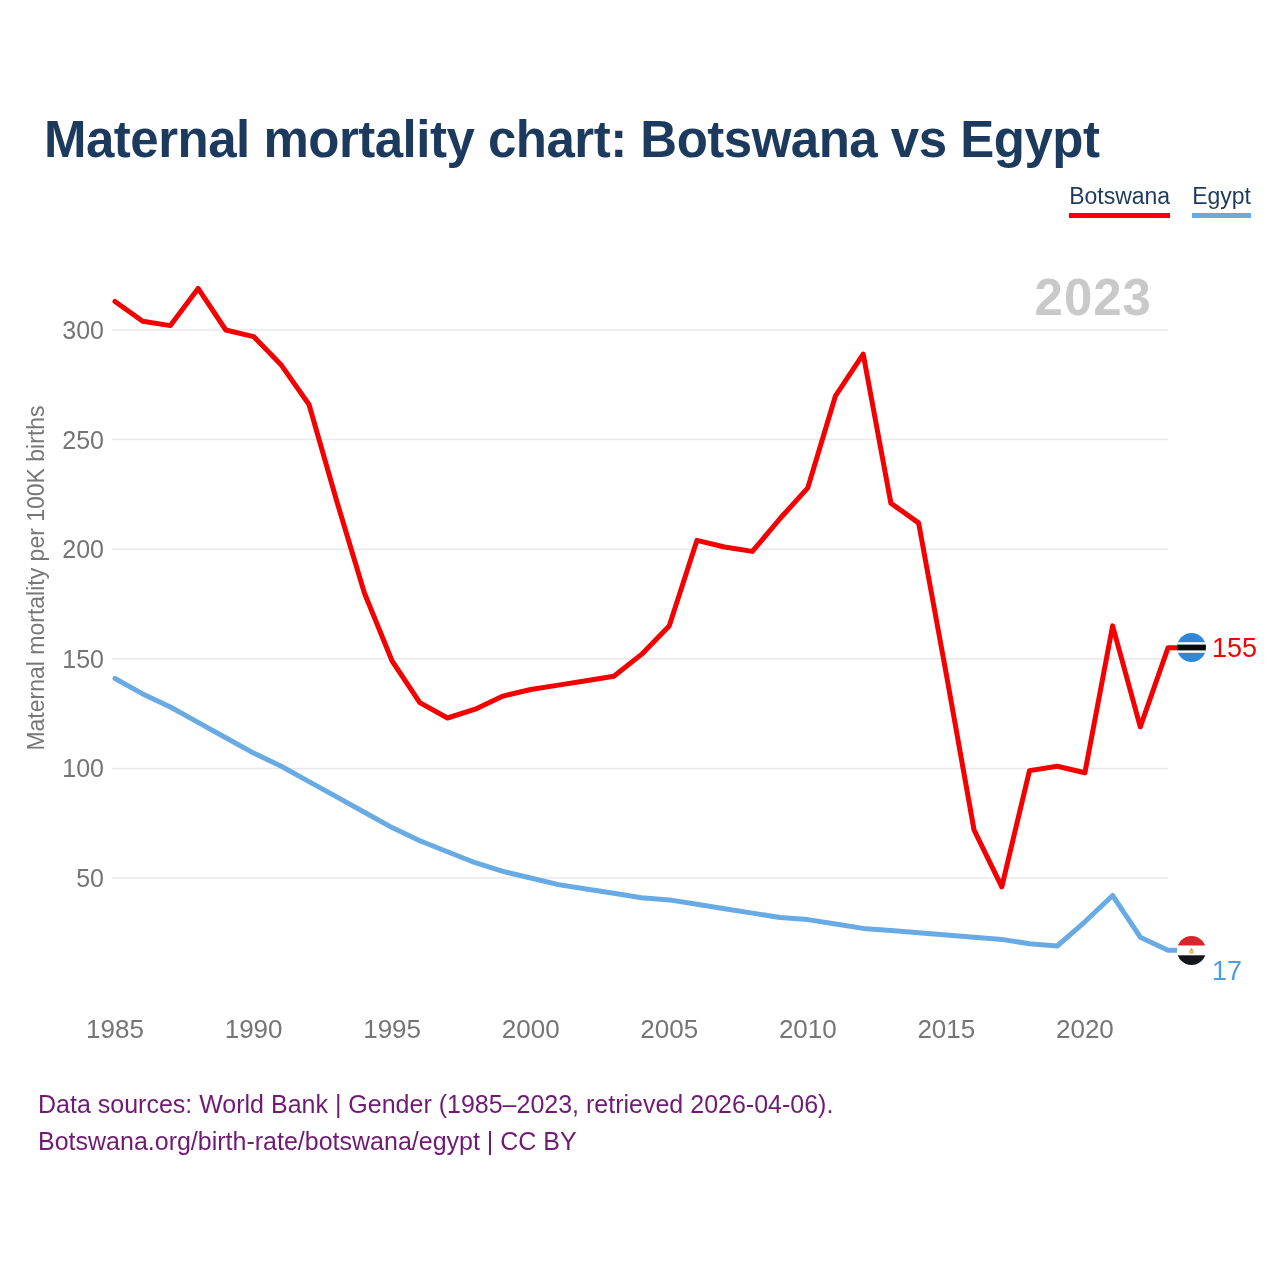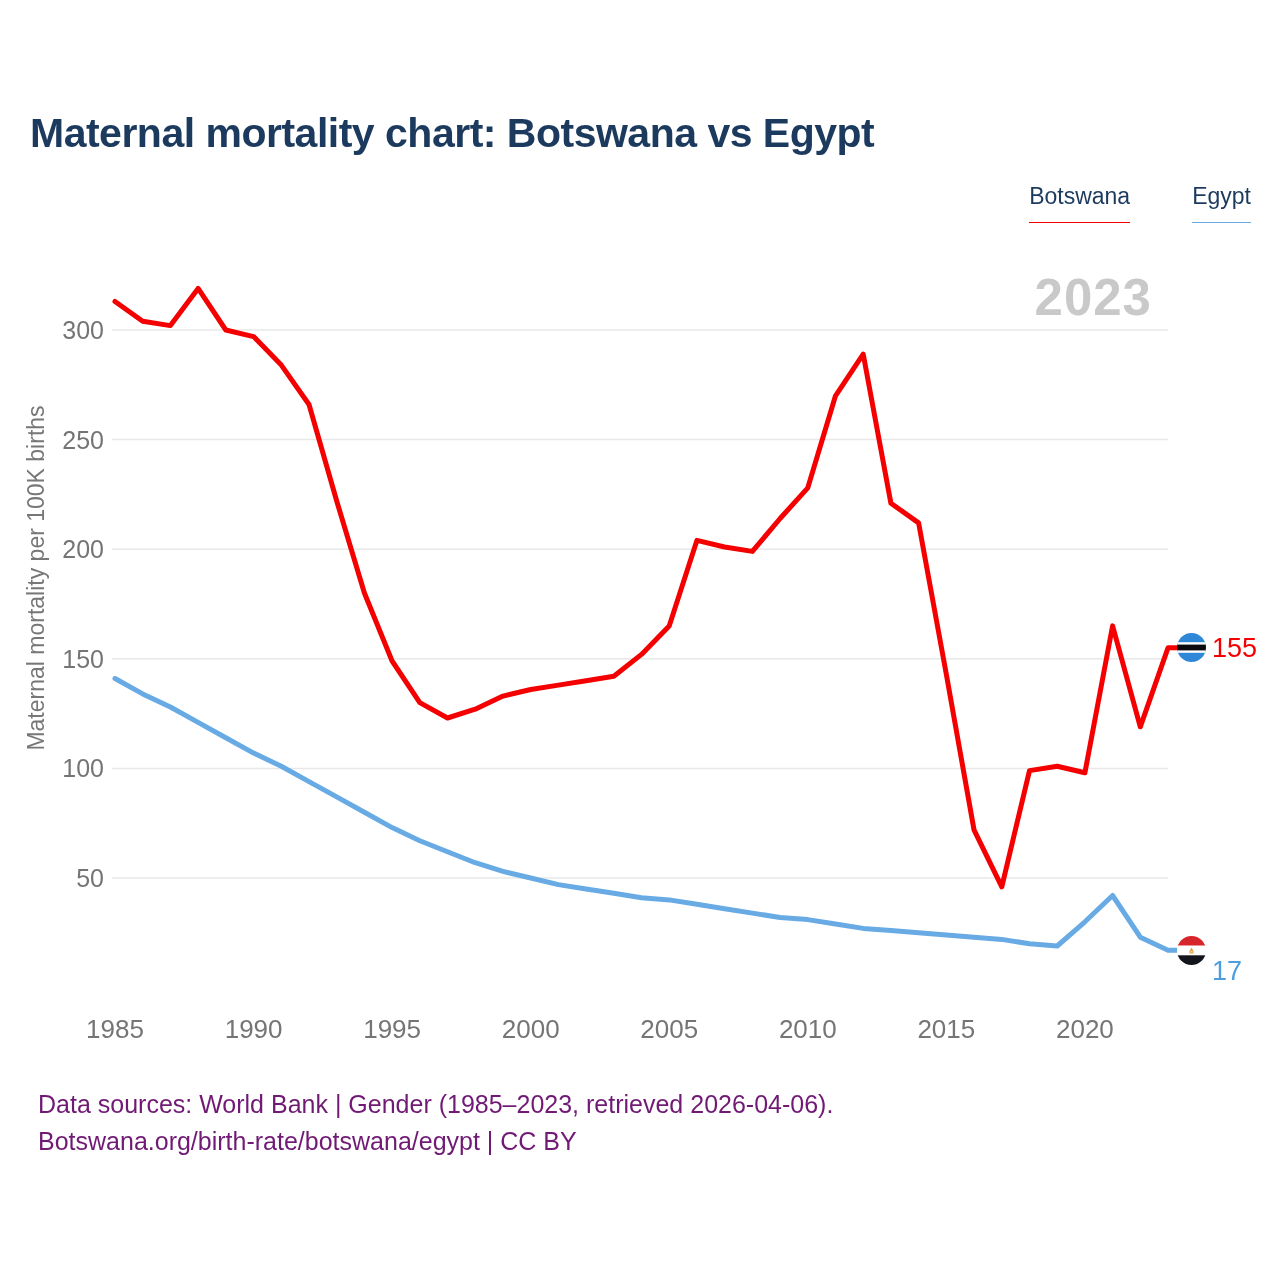--- a/index.html
+++ b/index.html
@@ -1,30 +1,30 @@
 <!DOCTYPE html>
 <html><head>
 <meta charset="utf-8">
 <style>
   html,body { margin:0; padding:0; }
   body {
     width:1280px; height:1280px; position:relative; overflow:hidden;
     background:#ffffff; font-family:"Liberation Sans", sans-serif;
   }
   .title {
-    position:absolute; left:30px; top:110px;
-    font-size:41px; font-weight:700; color:#1c3a5e; letter-spacing:-0.5px;
+    position:absolute; left:44px; top:110px;
+    font-size:51px; font-weight:700; color:#1c3a5e; letter-spacing:-0.5px;
     white-space:nowrap;
   }
   .legend {
     position:absolute; top:183px; right:29px; display:flex; gap:22px;
   }
   .legend-item {
-    font-size:23px; color:#1c3a5e; padding-bottom:12px;
-    border-bottom:1px solid #7f1d1d; cursor:pointer; white-space:nowrap;
+    font-size:23px; color:#1c3a5e; padding-bottom:3px;
+    border-bottom:5px solid #7f1d1d; cursor:pointer; white-space:nowrap;
   }
   .watermark {
     position:absolute; top:272px; right:128px;
     font-size:51px; font-weight:700; color:#c9c9c9; letter-spacing:1px;
     line-height:1; z-index:0;
   }
   svg.chart { position:absolute; left:0; top:0; z-index:1; }
   .flag { position:absolute; z-index:2; }
   .flag-botswana { left:1177px; top:633px; }
   .flag-egypt    { left:1177px; top:936px; }
@@ -38,21 +38,21 @@
     font-size:25px; color:#701a75; line-height:37px;
   }
 </style>
 </head>
 <body>
 
 <div class="title">Maternal mortality chart: Botswana vs Egypt</div>
 
 <div class="legend">
   <div class="legend-item" style="border-bottom-color: rgb(244, 0, 0);">Botswana</div>
-  <div class="legend-item" style="border-bottom-color: rgb(104, 171, 228); margin-left: 40px;">Egypt</div>
+  <div class="legend-item" style="border-bottom-color: rgb(104, 171, 228);">Egypt</div>
 </div>
 
 <div class="watermark">2023</div>
 
 <svg class="chart" width="1280" height="1280" viewBox="0 0 1280 1280" id="chart-svg">
     <line x1="112" x2="1168" y1="878.0" y2="878.0" stroke="#e8e8e8" stroke-width="1.5"></line>
     <text x="104" y="887.0" text-anchor="end" font-size="25" fill="#757575">50</text>
     <line x1="112" x2="1168" y1="768.4" y2="768.4" stroke="#e8e8e8" stroke-width="1.5"></line>
     <text x="104" y="777.4" text-anchor="end" font-size="25" fill="#757575">100</text>
     <line x1="112" x2="1168" y1="658.8" y2="658.8" stroke="#e8e8e8" stroke-width="1.5"></line>

